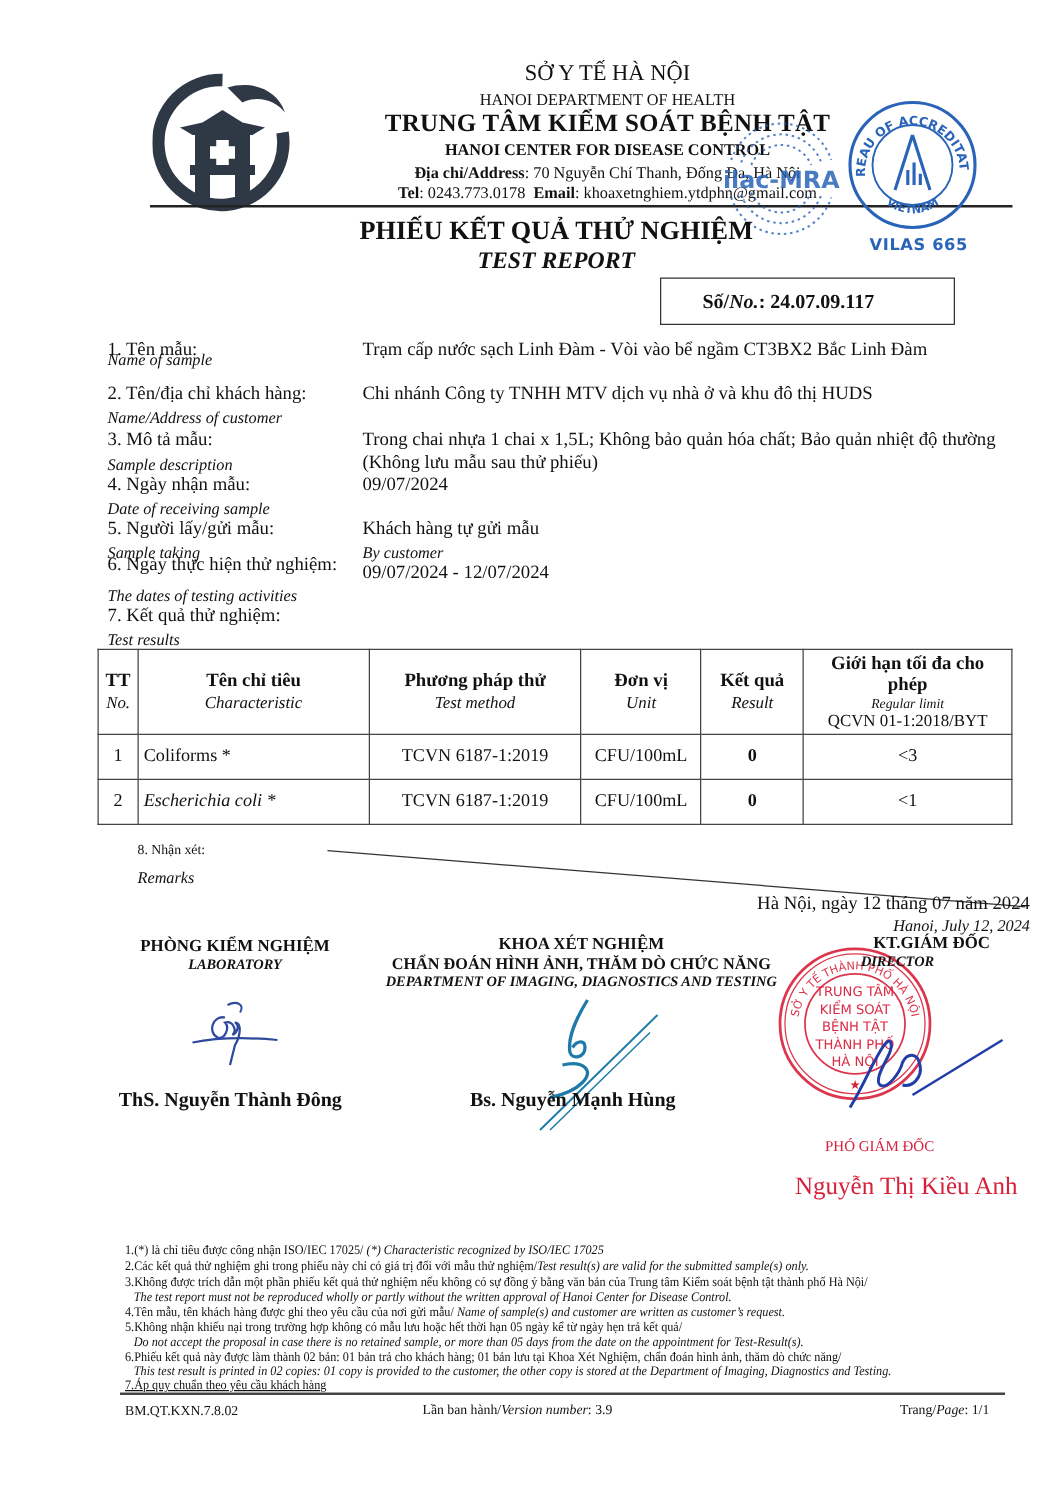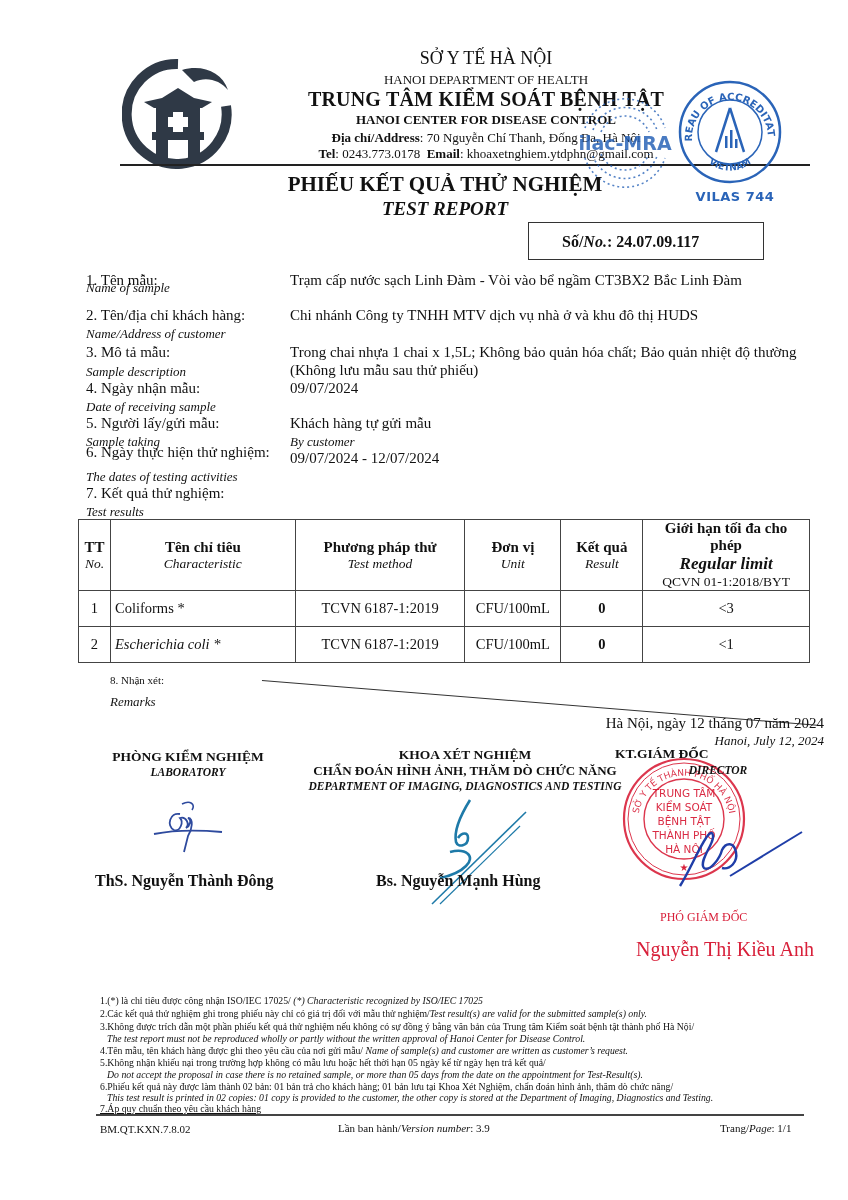--- a/index.html
+++ b/index.html
@@ -38,40 +38,40 @@
   .val-en { left: 290px; font-size: 13px; font-style: italic; white-space: nowrap; }
 
   
   #results { left: 78px; top: 519px; width: 732px; border-collapse: collapse; font-size: 14.5px; }
   #results td, #results th { border: 1px solid #444; text-align: center; vertical-align: middle; padding: 0 4px; }
   #results th { font-weight: normal; }
   #results thead tr { height: 68px; }
   #results tbody tr { height: 36px; }
   .th-vn { font-weight: bold; font-size: 15px; display: block; }
   .th-en { font-style: italic; font-size: 13.5px; display: block; }
-  .th-sm { font-size: 17px; font-style: italic; font-weight: bold; display: block; }
+  .th-sm { font-size: 11px; font-style: italic; font-weight: normal; display: block; }
   .th-std { font-size: 13.5px; display: block; }
   td.left { text-align: left !important; }
 
   
   #remarks-vn { left: 110px; top: 674px; font-size: 11px; }
   #remarks-en { left: 110px; top: 694px; font-size: 13px; font-style: italic; }
   #diag-line { left: 262px; top: 680px; width: 560px; height: 1px; background: #333; transform: rotate(4.6deg); transform-origin: 0 0; }
 
   #date-vn { right: 24px; top: 715px; font-size: 15px; white-space: nowrap; }
   #date-en { right: 24px; top: 733px; font-size: 13px; font-style: italic; white-space: nowrap; }
 
   .sig-h { font-size: 13.5px; font-weight: bold; white-space: nowrap; }
   .sig-s { font-size: 11.5px; font-weight: bold; font-style: italic; white-space: nowrap; }
   #lab-title { left: 108px; top: 749px; width: 160px; text-align: center; }
   #lab-sub { left: 108px; top: 766px; width: 160px; text-align: center; }
   #dept-title { left: 300px; top: 747px; width: 330px; text-align: center; }
   #dept-sub1 { left: 300px; top: 763px; width: 330px; text-align: center; font-size: 13px; }
   #dept-sub2 { left: 300px; top: 780px; width: 330px; text-align: center; }
-  #dir-title { left: 615px; top: 746px; width: 140px; text-align: left; }
+  #dir-title { left: 652px; top: 746px; width: 140px; text-align: right; }
   #dir-sub { left: 648px; top: 764px; width: 140px; text-align: center; }
 
   #sig1 { left: 150px; top: 796px; width: 80px; height: 60px; }
   #sig2 { left: 410px; top: 796px; width: 120px; height: 110px; }
   #stamp { left: 620px; top: 755px; width: 128px; height: 128px; }
   #sig3 { left: 670px; top: 820px; width: 140px; height: 70px; }
 
   #name1 { left: 95px; top: 872px; font-size: 16px; font-weight: bold; white-space: nowrap; }
   #name2 { left: 376px; top: 872px; font-size: 16px; font-weight: bold; white-space: nowrap; }
   #dep-title { left: 660px; top: 910px; font-size: 12px; color: #d8203a; white-space: nowrap; }
@@ -144,21 +144,21 @@
     </text>
     <text font-family="DejaVu Sans, sans-serif" font-weight="bold" font-size="9" fill="#2a64b8">
       <textPath href="#ringBot" startOffset="50%" text-anchor="middle">VIETNAM</textPath>
     </text>
     <path d="M54 30 L40 74 M54 30 L68 74" stroke="#2a64b8" stroke-width="2.5" fill="none"></path>
     <rect x="49" y="58" width="2.5" height="12" fill="#2a64b8"></rect>
     <rect x="54" y="52" width="2.5" height="18" fill="#2a64b8"></rect>
     <rect x="59" y="61" width="2.5" height="9" fill="#2a64b8"></rect>
   </svg>
 </div>
-<div id="vilas" class="abs">VILAS 744</div>
+<div id="vilas" class="abs">VILAS 665</div>
 
 <div id="title-vn" class="abs">PHIẾU KẾT QUẢ THỬ NGHIỆM</div>
 <div id="title-en" class="abs">TEST REPORT</div>
 
 <div id="no-box" class="abs">
   <span>Số/</span><i>No.</i><span>: 24.07.09.117</span>
 </div>
 
 <div class="abs lbl" style="top:272px">1. Tên mẫu:</div>
 <div class="abs lbl-en" style="top:280px">Name of sample</div>

